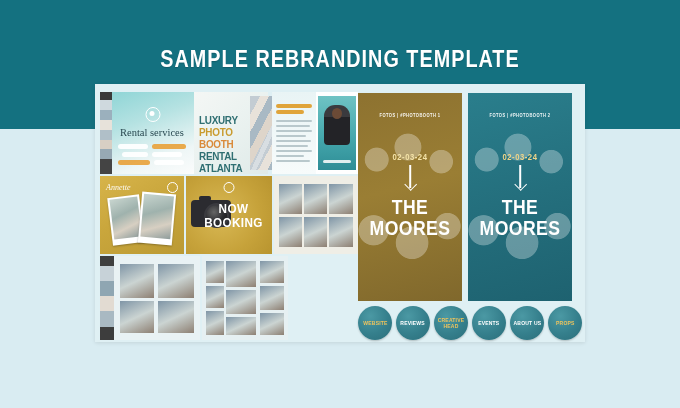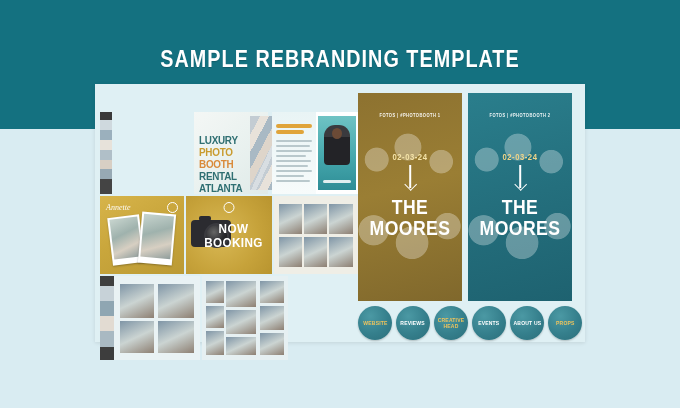--- a/index.html
+++ b/index.html
@@ -27,21 +27,21 @@
 
   
   .content-card{
     position:absolute;left:95px;top:84px;width:490px;height:258px;
     background:#dff0f4;
     box-shadow:0 1px 4px rgba(0,0,0,.10);
   }
 
   
   .collage{position:absolute;left:100px;top:92px;width:258px;height:250px;}
-  .tile{position:absolute;overflow:hidden;margin-top:20px;}
+  .tile{position:absolute;overflow:hidden;}
 
   
   .t-strip1{left:0;top:0;width:12px;height:82px;
     background:linear-gradient(180deg,#3a3a3a 0 10%,#cfd9de 10% 22%,#9bb0bd 22% 34%,#e7e2da 34% 46%,#b0bfc8 46% 58%,#d8cfc4 58% 70%,#97a9b4 70% 82%,#444 82% 100%);}
   .t-rental{left:12px;top:0;width:82px;height:82px;
     background:linear-gradient(160deg,#8fd5d6 0%,#b5e2e2 35%,#eef6f6 75%,#fbfcfc 100%);}
   .t-rental .logo{position:absolute;left:50%;top:15px;transform:translateX(-50%);
     width:13px;height:13px;border:1.6px solid #ffffff;border-radius:50%;}
   .t-rental .logo:after{content:"";position:absolute;left:3px;top:3px;width:5px;height:5px;background:#fff;border-radius:50%;}
   .t-rental .rt{position:absolute;left:8px;top:35px;right:6px;color:#2b4a52;
@@ -156,20 +156,30 @@
 
   <div class="header-band"></div>
   <div class="page-title">SAMPLE REBRANDING TEMPLATE</div>
 
   <div class="content-card"></div>
 
   <div class="collage">
 
     <div class="tile t-strip1"></div>
 
+    <div class="tile t-rental">
+      <div class="logo"></div>
+      <div class="rt">Rental services</div>
+      <div class="pill" style="left:6px;top:52px;width:30px"></div>
+      <div class="pill o" style="left:40px;top:52px;width:34px"></div>
+      <div class="pill" style="left:10px;top:60px;width:26px"></div>
+      <div class="pill" style="left:40px;top:60px;width:30px"></div>
+      <div class="pill o" style="left:6px;top:68px;width:32px"></div>
+      <div class="pill" style="left:42px;top:68px;width:30px"></div>
+    </div>
 
     <div class="tile t-lux">
       <div class="lux-txt">
         <div><span class="a">LUXURY</span>
              <span class="b">PHOTO</span></div>
         <div><span class="c">BOOTH</span>
              <span class="a">RENTAL</span></div>
         <div><span class="a">ATLANTA</span></div>
       </div>
     </div>

